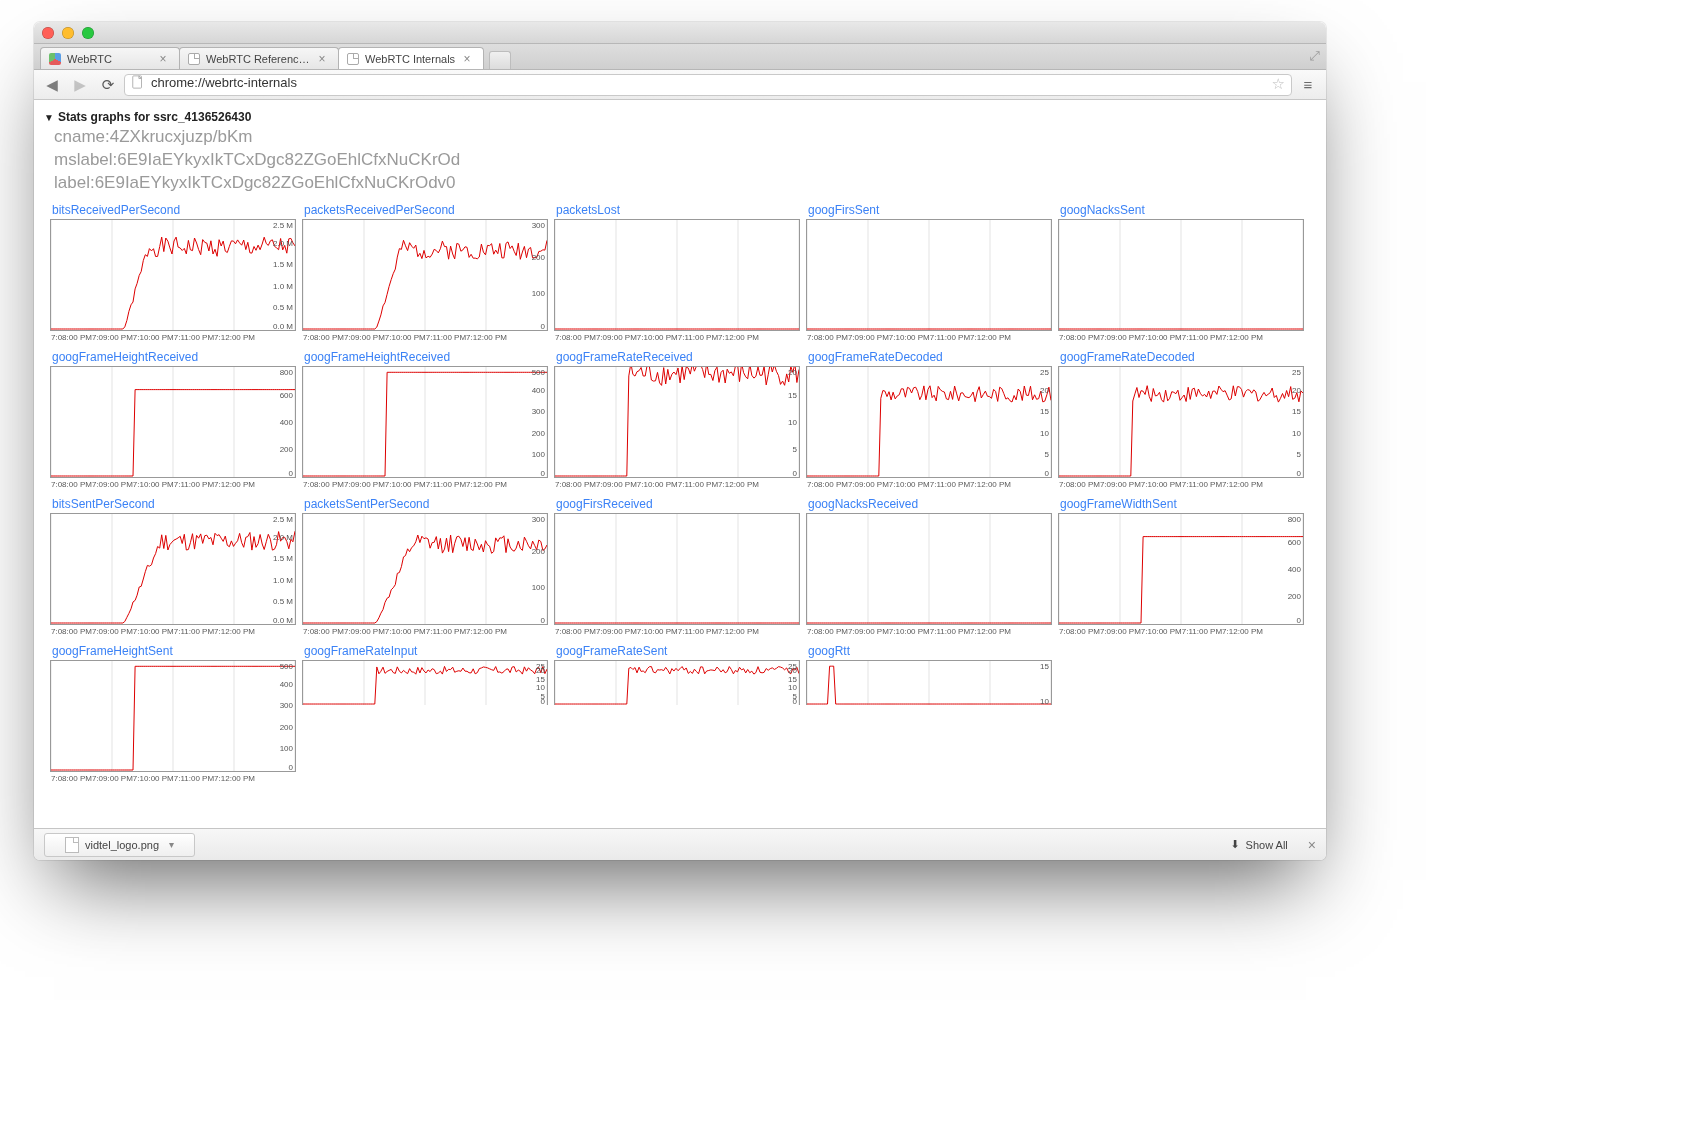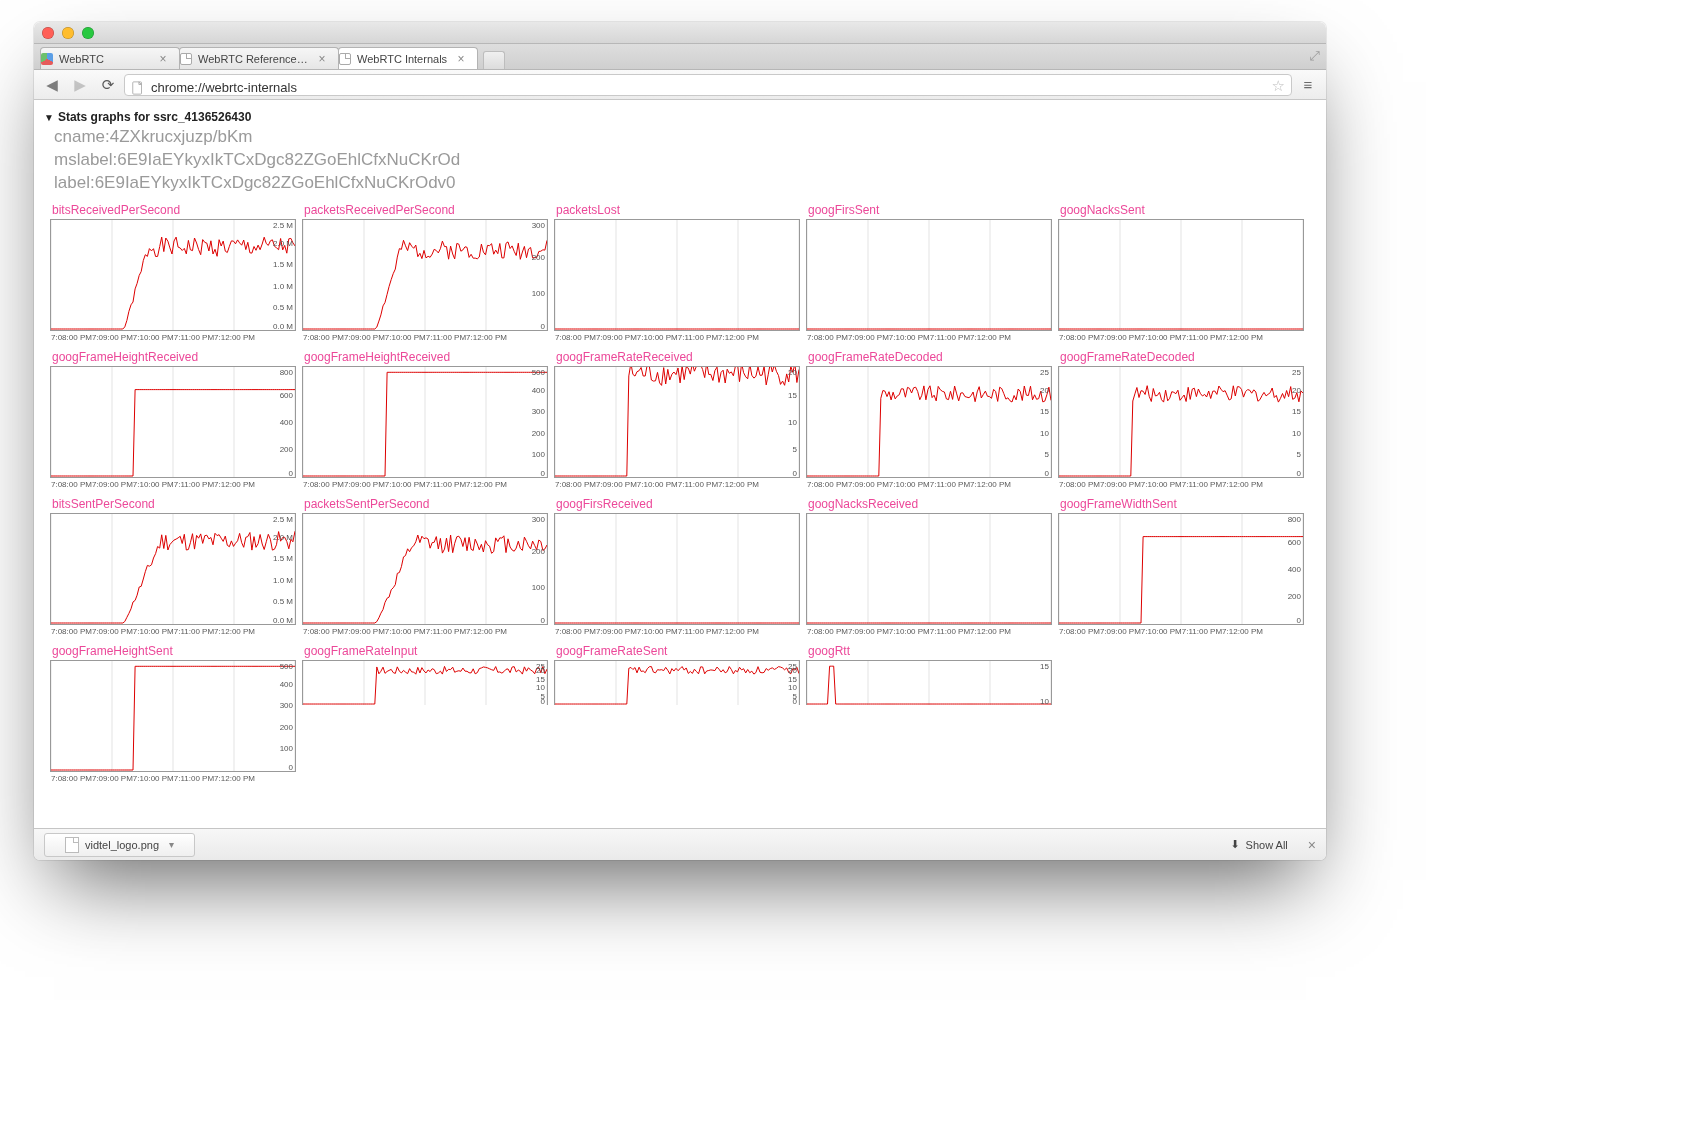--- a/index.html
+++ b/index.html
@@ -20,50 +20,50 @@
   
   .titlebar{height:22px;background:linear-gradient(#e8e8e8,#d6d6d6);border-bottom:1px solid #b7b7b7;display:flex;align-items:center;padding:0 8px;border-top-left-radius:6px;border-top-right-radius:6px;}
   .traffic{display:flex;gap:8px;margin-right:10px}
   .traffic span{width:12px;height:12px;border-radius:50%;box-shadow:inset 0 0 0 .5px rgba(0,0,0,.3)}
   .dot-red{background:#ff5f57}
   .dot-yellow{background:#ffbd2e}
   .dot-green{background:#28c840}
 
   
   .tabstrip{height:26px;background:linear-gradient(#dedede,#cfcfcf);display:flex;align-items:flex-end;padding:0 6px;gap:-1px;border-bottom:1px solid #b6b6b6;position:relative;}
-  .tab{display:flex;align-items:center;gap:6px;padding:4px 10px 4px 0;border:1px solid #b3b3b3;border-bottom:none;background:linear-gradient(#f6f6f6,#e6e6e6);min-width:140px;max-width:160px;height:22px;font-size:11px;color:#444;border-top-left-radius:4px;border-top-right-radius:4px;margin-right:-1px;position:relative}
+  .tab{display:flex;align-items:center;gap:6px;padding:4px 10px 4px 8px;border:1px solid #b3b3b3;border-bottom:none;background:linear-gradient(#f6f6f6,#e6e6e6);min-width:140px;max-width:160px;height:22px;font-size:11px;color:#444;border-top-left-radius:4px;border-top-right-radius:4px;margin-right:-1px;position:relative}
   .tab.active{background:#fff;z-index:2}
   .tab .favicon{width:12px;height:12px;border-radius:2px;flex:none}
   .fav-webrtc{background:conic-gradient(#5a9ee6 0 33%,#e55a5a 33% 66%,#6cc06c 66% 100%);border-radius:50%}
   .fav-doc{border:1px solid #aaa;background:#fff;position:relative}
   .fav-doc::after{content:"";position:absolute;top:0;right:0;width:4px;height:4px;border-left:1px solid #aaa;border-bottom:1px solid #aaa}
   .tab .label{flex:1;white-space:nowrap;overflow:hidden;text-overflow:ellipsis}
   .tab .close{font-size:12px;color:#888;width:12px;text-align:center}
   .newtab{width:22px;height:18px;border:1px solid #bdbdbd;border-bottom:none;background:linear-gradient(#f0f0f0,#dcdcdc);border-top-left-radius:3px;border-top-right-radius:3px;margin-left:6px}
   .tabstrip .maximize{position:absolute;right:6px;top:4px;color:#9a9a9a;font-size:13px}
 
   
   .toolbar{height:30px;display:flex;align-items:center;gap:4px;padding:0 6px;background:linear-gradient(#fafafa,#ececec);border-bottom:1px solid #c7c7c7}
   .navbtn{width:24px;height:22px;display:flex;align-items:center;justify-content:center;color:#7d7d7d;font-size:15px}
   .navbtn.enabled{color:#5a5a5a}
-  .omnibox{flex:1;height:22px;border:1px solid #c9c9c9;border-radius:4px;background:#fff;display:flex;align-items:flex-end;padding:0 6px;gap:6px;font-size:13px;color:#333}
+  .omnibox{flex:1;height:22px;border:1px solid #c9c9c9;border-radius:4px;background:#fff;display:flex;align-items:flex-start;padding:0 6px;gap:6px;font-size:13px;color:#333}
   .omnibox .globe{width:14px;height:14px;color:#8e8e8e}
   .omnibox .star{margin-left:auto;color:#bdbdbd;font-size:15px}
   .menu-btn{width:24px;color:#6a6a6a;font-size:15px;text-align:center}
 
   
   .content{flex:1;overflow:auto;padding:8px 6px 60px 6px;background:#fff}
   .section-header{display:flex;align-items:center;gap:4px;font-weight:bold;font-size:12px;padding:2px 4px}
   .section-header .arrow{font-size:10px}
   .meta{font-size:17px;color:#9a9a9a;padding-left:14px;line-height:1.35}
   .meta span{display:block}
 
   .charts{display:flex;flex-wrap:wrap;gap:0 6px;padding-left:10px;margin-top:6px}
   .chart{width:246px;margin-bottom:6px}
-  .chart .title{font-size:12px;color:#ec4899;padding:2px 0 2px 2px}
+  .chart .title{font-size:12px;color:#3b82f6;padding:2px 0 2px 2px}
   .chart .plot{position:relative;width:246px;height:112px;border:1px solid #999}
   .chart .xaxis{font-size:8px;color:#5a5a5a;display:flex;padding:2px 1px 0 1px;white-space:nowrap}
   .plot svg{position:absolute;inset:0;width:100%;height:100%}
   .plot .grid line{stroke:#e3e3e3;stroke-width:1}
   .plot .series{stroke:#d00;stroke-width:1;fill:none}
   .plot .yticks text{font-size:8px;fill:#555;text-anchor:end}
 
   
   .shelf{height:32px;border-top:1px solid #c5c5c5;background:linear-gradient(#f7f7f7,#eaeaea);display:flex;align-items:center;padding:0 10px;gap:10px}
   .dl-item{display:flex;align-items:center;gap:6px;border:1px solid #c8c8c8;height:24px;padding:0 20px;border-radius:3px;background:linear-gradient(#fff,#efefef);font-size:11px;color:#444}

